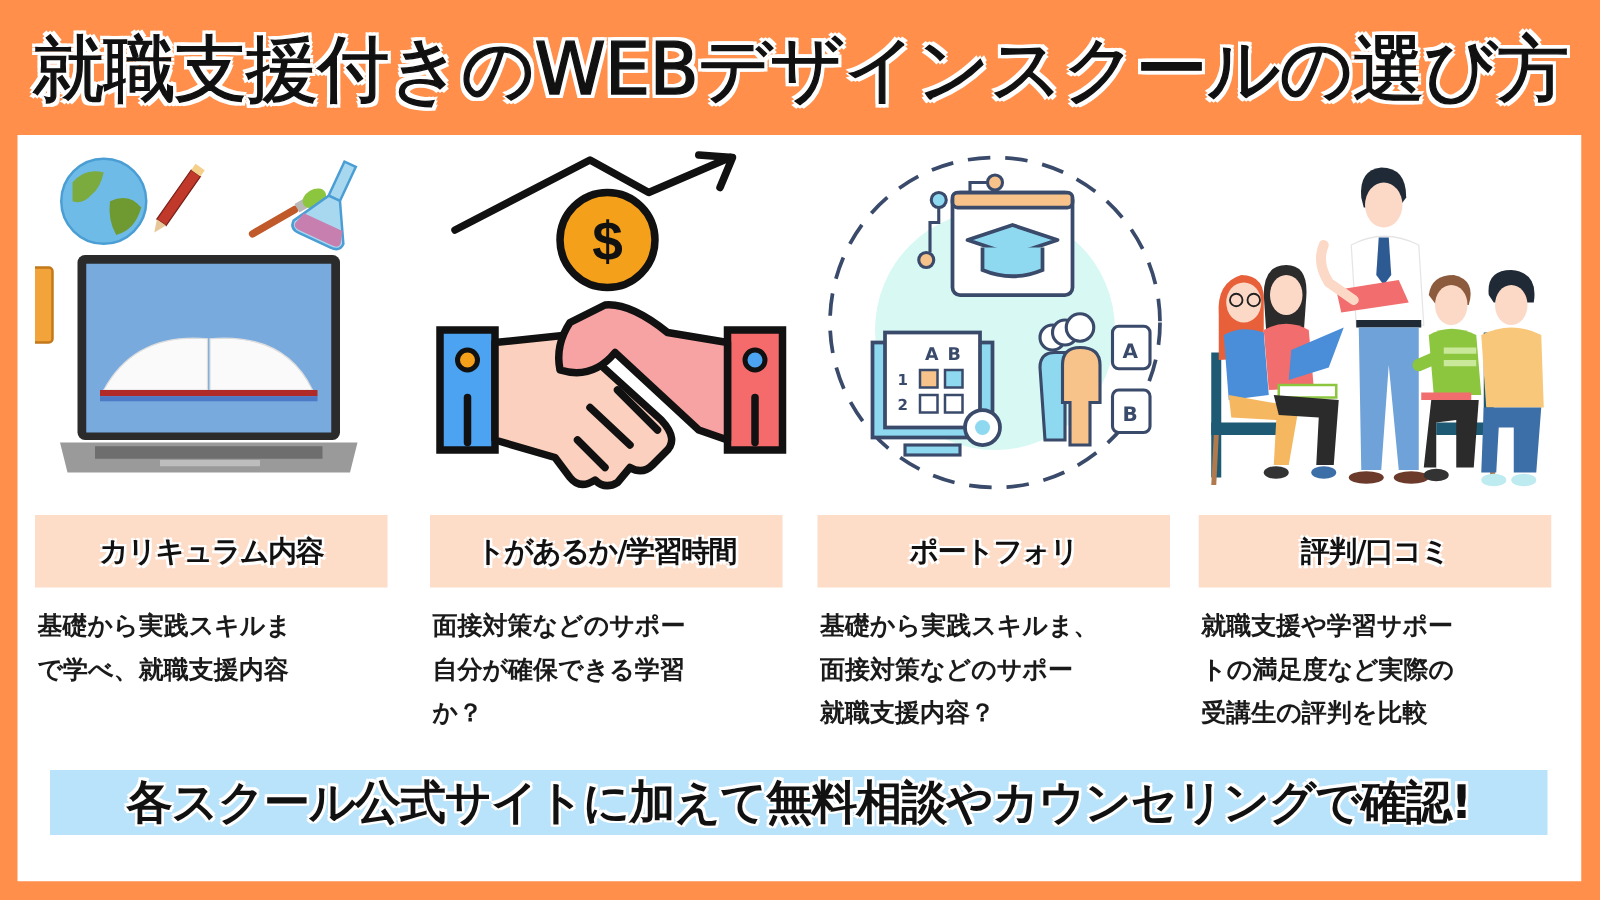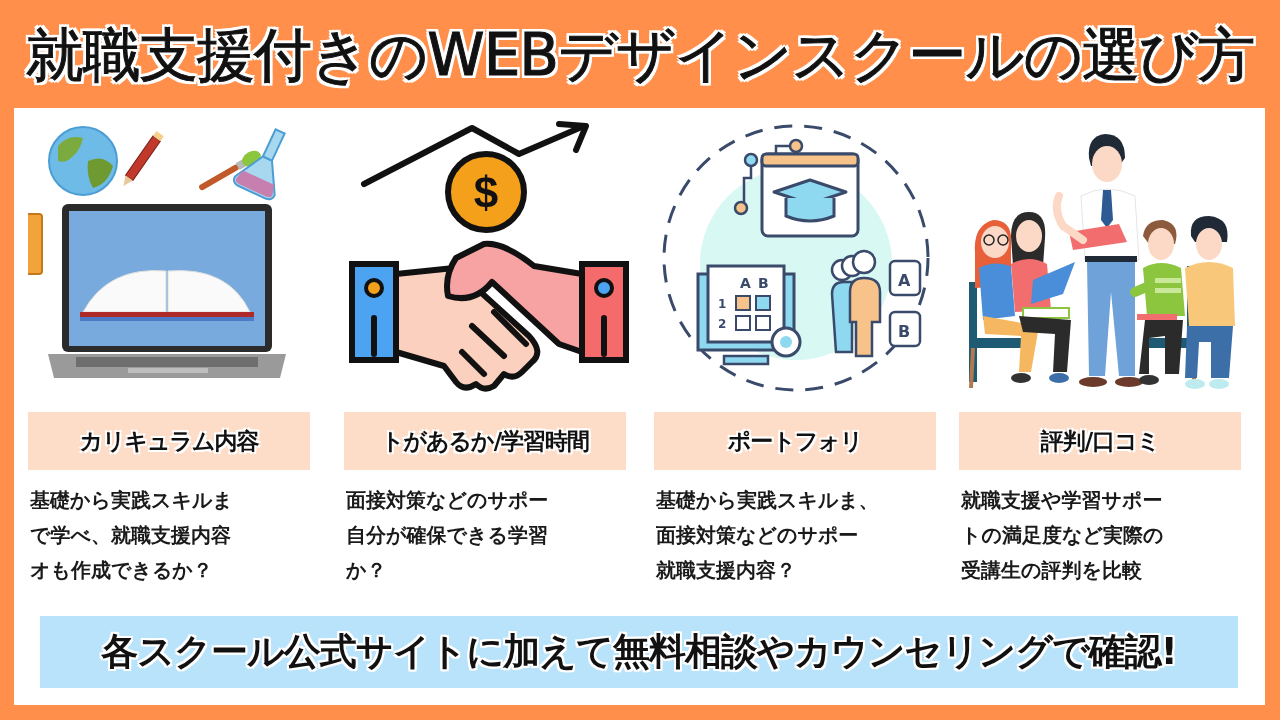--- a/index.html
+++ b/index.html
@@ -37,21 +37,21 @@
     font-size: 23px; font-weight: 900; color: #111; white-space: nowrap;
     letter-spacing: -1px;
     text-shadow: -2px -2px 0 #fff, 2px -2px 0 #fff, -2px 2px 0 #fff, 2px 2px 0 #fff;
   }
   .desc {
     position: absolute; top: 375px; left: 2px; width: 290px;
     font-size: 20px; font-weight: 700; color: #1a1a1a; line-height: 35px;
     letter-spacing: 0px;
   }
   .banner {
-    position: absolute; left: 26px; top: 508px; width: 1198px; height: 72px;
+    position: absolute; left: 26px; top: 508px; width: 1198px; height: 52px;
     background: #B8E3FA;
     display: flex; align-items: center; justify-content: center;
     font-size: 37px; font-weight: 900; color: #111; white-space: nowrap;
     letter-spacing: -1px;
     text-shadow:
       -2px -2px 0 #fff, 2px -2px 0 #fff, -2px 2px 0 #fff, 2px 2px 0 #fff,
       0 -2px 0 #fff, 0 2px 0 #fff, -2px 0 0 #fff, 2px 0 0 #fff;
   }
 </style>
 </head>
@@ -103,21 +103,20 @@
           <path d="M20 238 L258 238 L252 262 L26 262 Z" fill="#9a9a9a"></path>
           <rect x="48" y="241" width="182" height="10" fill="#6e6e6e"></rect>
           <rect x="100" y="252" width="80" height="5" fill="#bdbdbd"></rect>
         </g>
       </svg>
     </div>
     <div class="label-box">カリキュラム内容</div>
     <div class="desc">
       <div>基礎から実践スキルま</div>
       <div>で学べ、就職支援内容</div>
-      <div>オも作成できるか？</div>
     </div>
   </div>
 
   <div class="col" style="left:330px;">
     <div class="illus">
       <svg viewBox="0 0 290 290">
 
         <polyline points="20,68 128,12 175,38 240,10" fill="none" stroke="#111" stroke-width="6" stroke-linecap="round" stroke-linejoin="round"></polyline>
         <polyline points="215,8 242,10 232,34" fill="none" stroke="#111" stroke-width="6" stroke-linecap="round" stroke-linejoin="round"></polyline>
 

